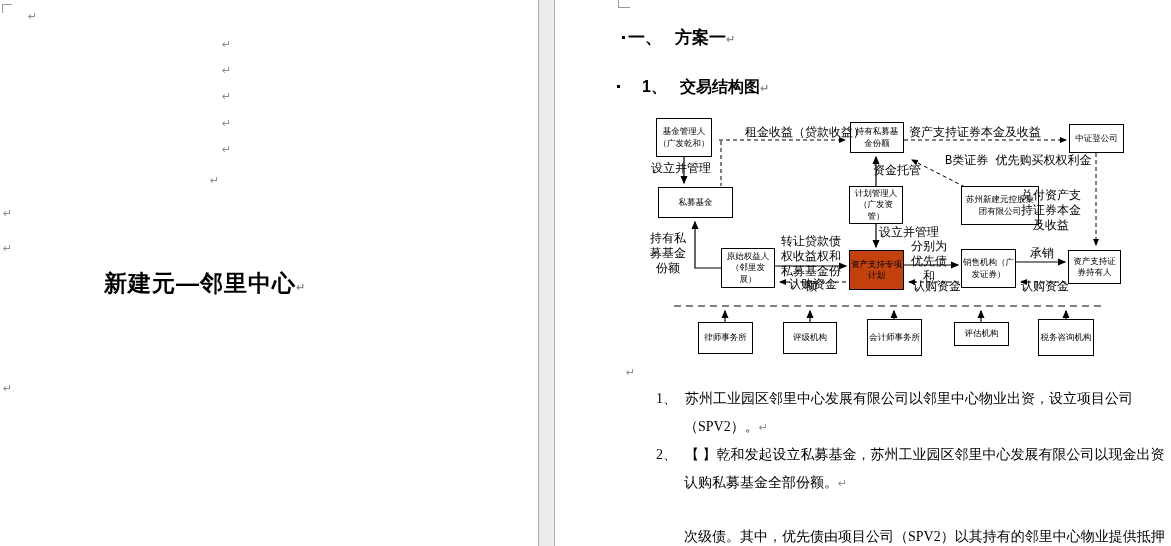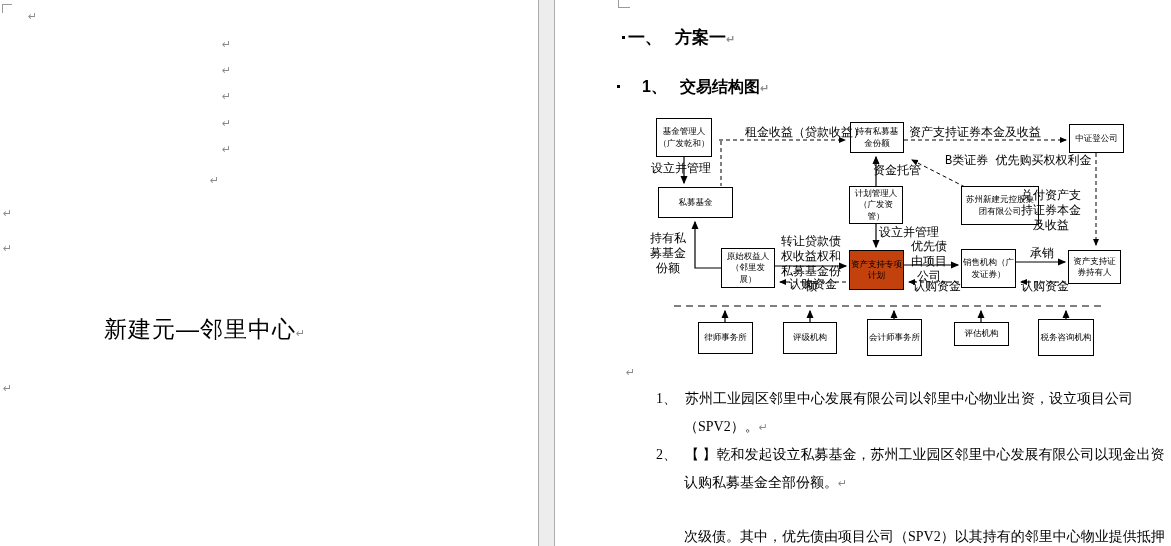--- a/index.html
+++ b/index.html
@@ -11,21 +11,21 @@
   #page-gap { position:absolute; top:0; left:540px; width:14px; height:546px; background:#ededed; }
   #right-page { left:554px; width:617px; border-left:1px solid #adadad; }
 
   .pilcrow { color:#8c8c8c; font-size:11px; font-family:"DejaVu Sans", sans-serif; }
   .abs { position:absolute; }
   .crop { position:absolute; }
   #crop-left  { left:2px; top:4px; width:10px; height:9px; border-left:1px solid #9a9a9a; border-top:1px solid #9a9a9a; }
   #crop-right { left:63px; top:0; width:12px; height:8px; border-left:1px solid #9a9a9a; border-bottom:1px solid #9a9a9a; }
 
   .title-line { position:absolute; font-family:"Liberation Sans", sans-serif;
-                font-weight:normal; font-size:23px; color:#000; white-space:nowrap; letter-spacing:1px;margin-top:46px; }
+                font-weight:bold; font-size:23px; color:#000; white-space:nowrap; letter-spacing:1px; }
 
   .h1 { position:absolute; font-family:"Liberation Sans", sans-serif; font-weight:bold;
         font-size:17px; color:#000; white-space:nowrap; }
   .h2 { position:absolute; font-family:"Liberation Sans", sans-serif; font-weight:bold;
         font-size:16px; color:#000; white-space:nowrap; }
   .sq { position:absolute; width:3px; height:3px; background:#000; }
   .hgap { display:inline-block; width:13px; }
 
   .dbox { position:absolute; border:1px solid #000; background:#fff; display:flex;
           align-items:center; justify-content:center; text-align:center;
@@ -132,21 +132,21 @@
     <div class="dlabel" style="left:190px;top:126px">租金收益（贷款收益）</div>
     <div class="dlabel" style="left:354px;top:126px">资产支持证券本金及收益</div>
     <div class="dlabel" style="left:390px;top:154px">B类证券 优先购买权权利金</div>
     <div class="dlabel" style="left:318px;top:164px">资金托管</div>
     <div class="dlabel" style="left:96px;top:162px">设立并管理</div>
     <div class="dlabel" style="left:324px;top:226px">设立并管理</div>
     <div class="dlabel wrap" style="left:462px;top:189px;width:68px">兑付资产支持证券本金及收益</div>
     <div class="dlabel wrap" style="left:94px;top:232px;width:38px">持有私募基金份额</div>
     <div class="dlabel wrap" style="left:222px;top:235px;width:68px">转让贷款债权收益权和私募基金份额</div>
     <div class="dlabel" style="left:234px;top:278px">认购资金</div>
-    <div class="dlabel wrap" style="left:355px;top:240px;width:38px">优先债由项目公司</div>
+    <div class="dlabel wrap" style="left:355px;top:240px;width:38px">分别为优先债和</div>
     <div class="dlabel" style="left:358px;top:280px">认购资金</div>
     <div class="dlabel" style="left:475px;top:247px">承销</div>
     <div class="dlabel" style="left:466px;top:280px">认购资金</div>
 
     <span class="abs pilcrow" style="left:71px;top:366px">↵</span>
 
     <div class="bodyline" style="left:101px;top:390px">
       <span class="pnum">1、</span><span>苏州工业园区邻里中心发展有限公司以邻里中心物业出资，设立项目公司</span>
     </div>
     <div class="bodyline" style="left:129px;top:418px">

